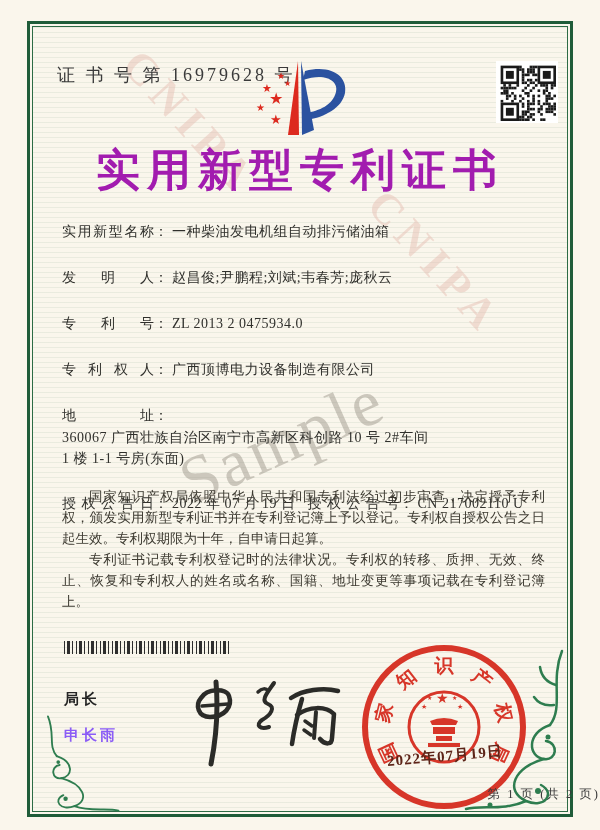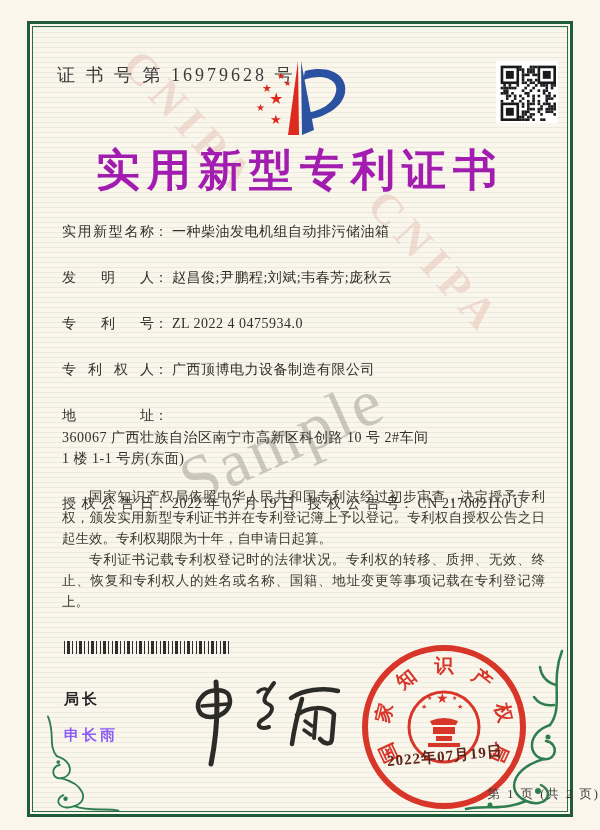--- a/index.html
+++ b/index.html
@@ -276,21 +276,21 @@
   <div class="title">实用新型专利证书</div>
 
   <div class="fields">
     <div class="field-row">
       <span class="f-label">实用新型名称</span><span class="f-colon">：</span><span class="f-value">一种柴油发电机组自动排污储油箱</span>
     </div>
     <div class="field-row">
       <span class="f-label">发明人</span><span class="f-colon">：</span><span class="f-value">赵昌俊;尹鹏程;刘斌;韦春芳;庞秋云</span>
     </div>
     <div class="field-row">
-      <span class="f-label">专利号</span><span class="f-colon">：</span><span class="f-value">ZL 2022 4 0475934.0</span>
+      <span class="f-label">专利号</span><span class="f-colon">：</span><span class="f-value">ZL 2013 2 0475934.0</span>
     </div>
     <div class="field-row">
       <span class="f-label">专利权人</span><span class="f-colon">：</span><span class="f-value">广西顶博电力设备制造有限公司</span>
     </div>
     <div class="field-row wrap">
       <span class="f-label">地址</span><span class="f-colon">：</span><span class="f-value addr">360067 广西壮族自治区南宁市高新区科创路 10 号 2#车间 1 楼 1-1 号房(东面)</span>
     </div>
     <div class="field-row">
       <span class="f-label">授权公告日</span><span class="f-colon">：</span><span class="f-value">2022 年 07 月 19 日</span><span class="f-label pair2">授权公告号</span><span class="f-colon">：</span><span class="f-value">CN 217002110 U</span>
     </div>

